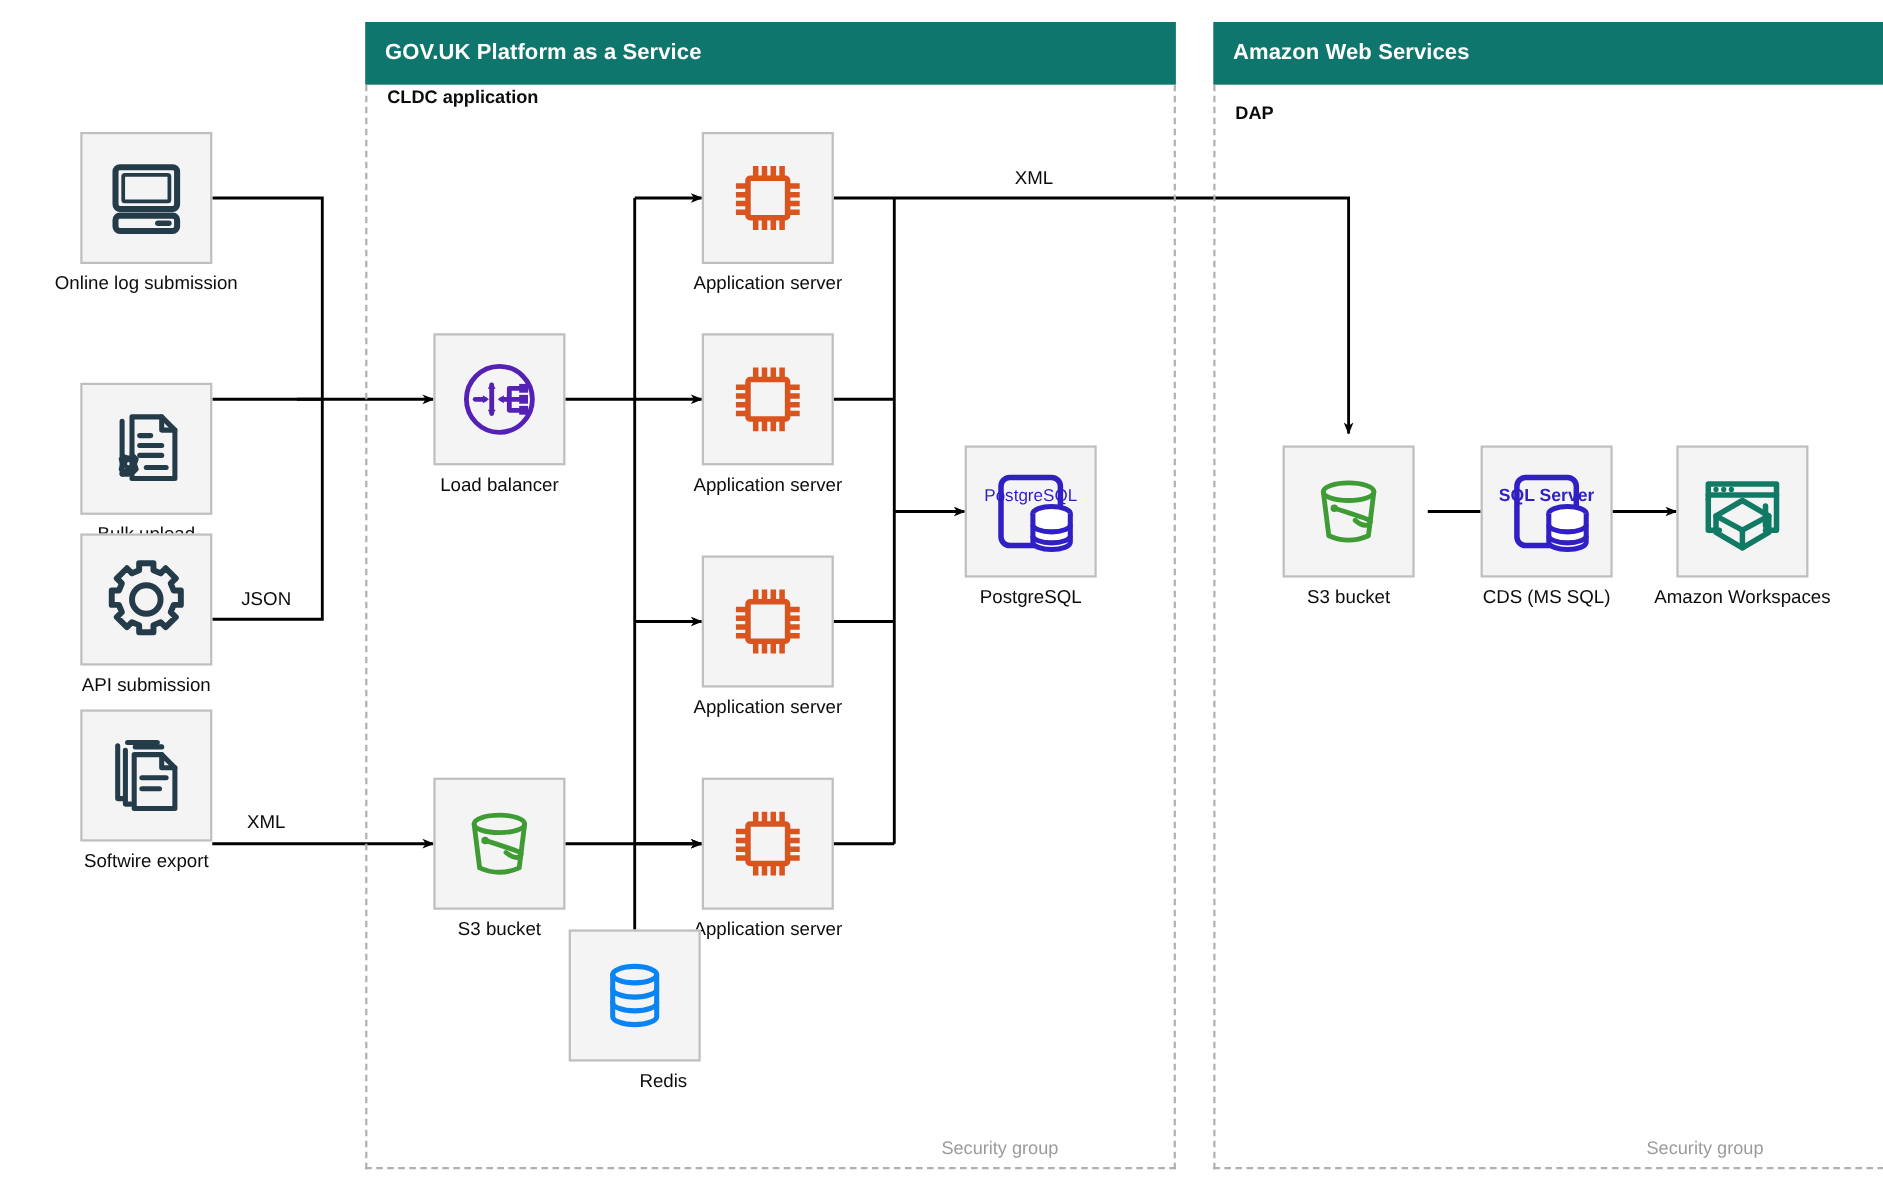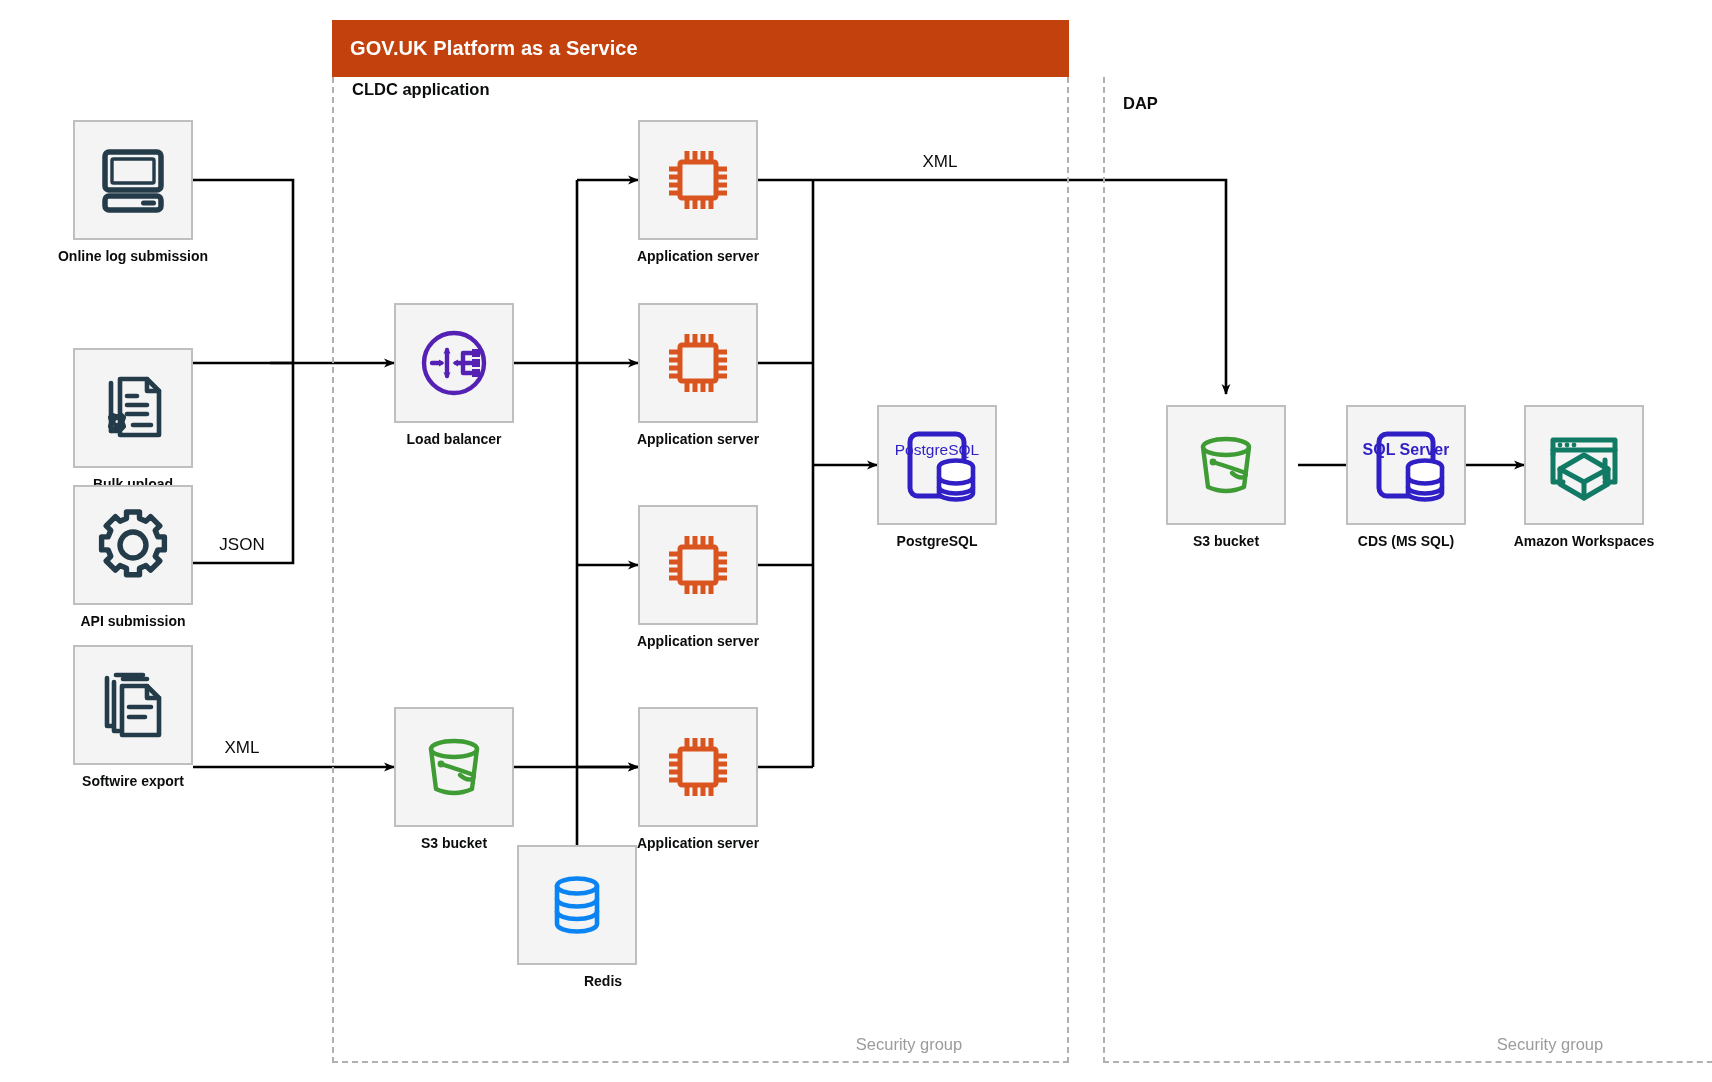--- a/index.html
+++ b/index.html
@@ -22,21 +22,21 @@
     position: absolute;
     left: 0;
     top: 0;
     width: 1712px;
     height: 1082px;
     pointer-events: none;
   }
   .group-header {
     position: absolute;
     box-sizing: border-box;
-    background: #c2410c;
+    background: #0f766e;
     color: #ffffff;
     font-size: 20px;
     font-weight: bold;
     display: flex;
     align-items: center;
     padding-left: 18px;
     letter-spacing: 0.1px;
   }
   .group-body {
     position: absolute;
@@ -71,23 +71,22 @@
     border: 2px solid #bfbfbf;
     display: flex;
     align-items: center;
     justify-content: center;
   }
   .node-label {
     position: absolute;
     left: 50%;
     transform: translateX(-50%);
     white-space: nowrap;
-    font-size: 14px;
+    font-size: 17px;
     color: #0b0c0c;
-    font-weight: bold;
   }
   .edge-label {
     position: absolute;
     font-size: 17px;
     color: #0b0c0c;
     white-space: nowrap;
     transform: translateX(-50%);
   }
   svg { display: block; }
 </style>
@@ -139,20 +138,23 @@
     </g>
   </svg>
 
   <div class="group-header" style="left:332px; top:20px; width:737px; height:57px;">
     <span>GOV.UK Platform as a Service</span>
   </div>
   <div class="group-body" style="left:332px; top:77px; width:737px; height:986px;"></div>
   <div class="group-sublabel" style="left:352px; top:80px;">CLDC application</div>
   <div class="group-footlabel" style="left:769px; top:1035px; width:280px;">Security group</div>
 
+  <div class="group-header" style="left:1103px; top:20px; width:609px; height:57px;">
+    <span>Amazon Web Services</span>
+  </div>
   <div class="group-body" style="left:1103px; top:77px; width:630px; height:986px;"></div>
   <div class="group-sublabel" style="left:1123px; top:94px;">DAP</div>
   <div class="group-footlabel" style="left:1410px; top:1035px; width:280px;">Security group</div>
 
   <div class="edge-label" style="left:242px; top:535px;text-align:right;">JSON</div>
   <div class="edge-label" style="left:242px; top:738px;">XML</div>
   <div class="edge-label" style="left:940px; top:152px;">XML</div>
 
   <div class="node" style="left:73px; top:120px; width:120px; height:120px;">
     <div class="node-box" style="width:120px;height:120px;">

